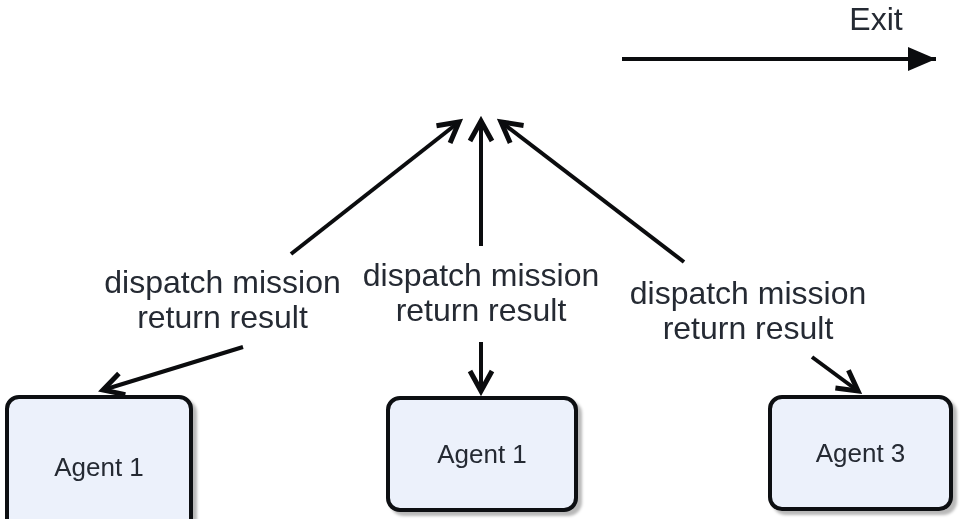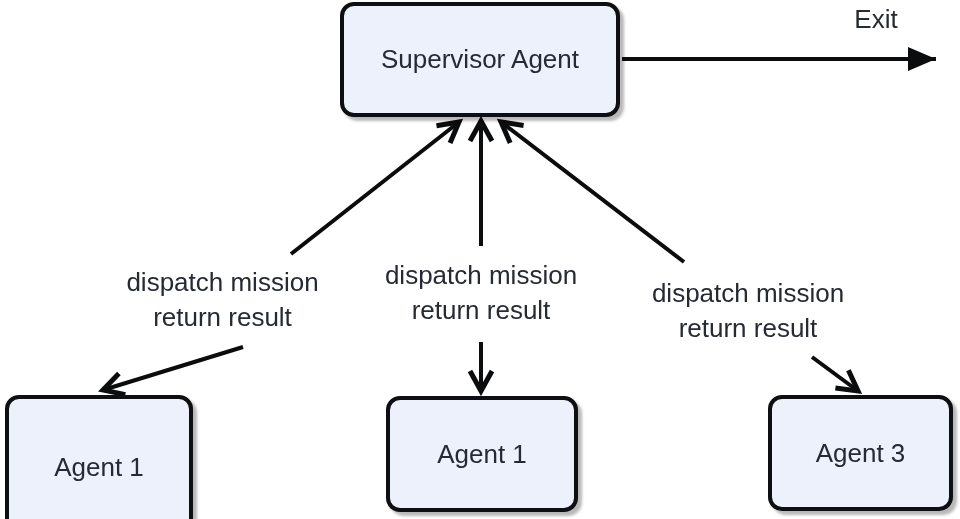--- a/index.html
+++ b/index.html
@@ -42,21 +42,21 @@
     z-index: 2;
     white-space: nowrap;
   }
   .node-supervisor { left: 340px; top: 2px;   width: 280px; height: 115px; }
   .node-agent1     { left: 5px;   top: 395px; width: 188px; height: 144px; }
   .node-agent2     { left: 386px; top: 396px; width: 192px; height: 116px; }
   .node-agent3     { left: 768px; top: 395px; width: 185px; height: 116px; }
   .edge-label {
     position: absolute;
     text-align: center;
-    font-size: 26px;
+    font-size: 32px;
     line-height: 35px;
     color: var(--text-color);
     z-index: 3;
     white-space: nowrap;
   }
   .label-agent1 { left: 90px;  top: 265px; width: 265px; }
   .label-agent2 { left: 351px; top: 258px; width: 260px; }
   .label-agent3 { left: 618px; top: 276px; width: 260px; }
   .label-exit   { left: 826px; top: 2px;   width: 100px; }
 </style>
@@ -80,23 +80,20 @@
     <line x1="291" y1="254" x2="459" y2="122" stroke="#0b0c0e" stroke-width="4" marker-end="url(#barb)"></line>
     <line x1="243" y1="347" x2="103" y2="390" stroke="#0b0c0e" stroke-width="4" marker-end="url(#barb)"></line>
 
     <line x1="481" y1="246" x2="481" y2="121" stroke="#0b0c0e" stroke-width="4" marker-end="url(#barb)"></line>
     <line x1="481" y1="342" x2="481" y2="391" stroke="#0b0c0e" stroke-width="4" marker-end="url(#barb)"></line>
 
     <line x1="684" y1="262" x2="501" y2="122" stroke="#0b0c0e" stroke-width="4" marker-end="url(#barb)"></line>
     <line x1="812" y1="357" x2="858" y2="391" stroke="#0b0c0e" stroke-width="4" marker-end="url(#barb)"></line>
   </svg>
 
-  <div class="node node-supervisor">
-    <span>Supervisor Agent</span>
-  </div>
   <div class="node node-agent1">
     <span>Agent 1</span>
   </div>
   <div class="node node-agent2">
     <span>Agent 1</span>
   </div>
   <div class="node node-agent3">
     <span>Agent 3</span>
   </div>
 

